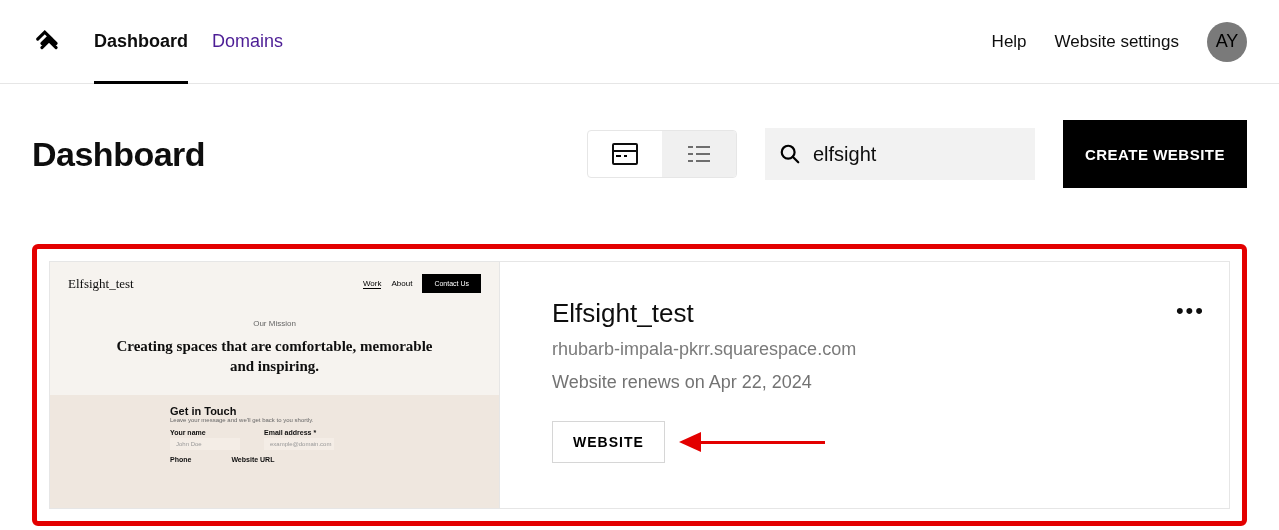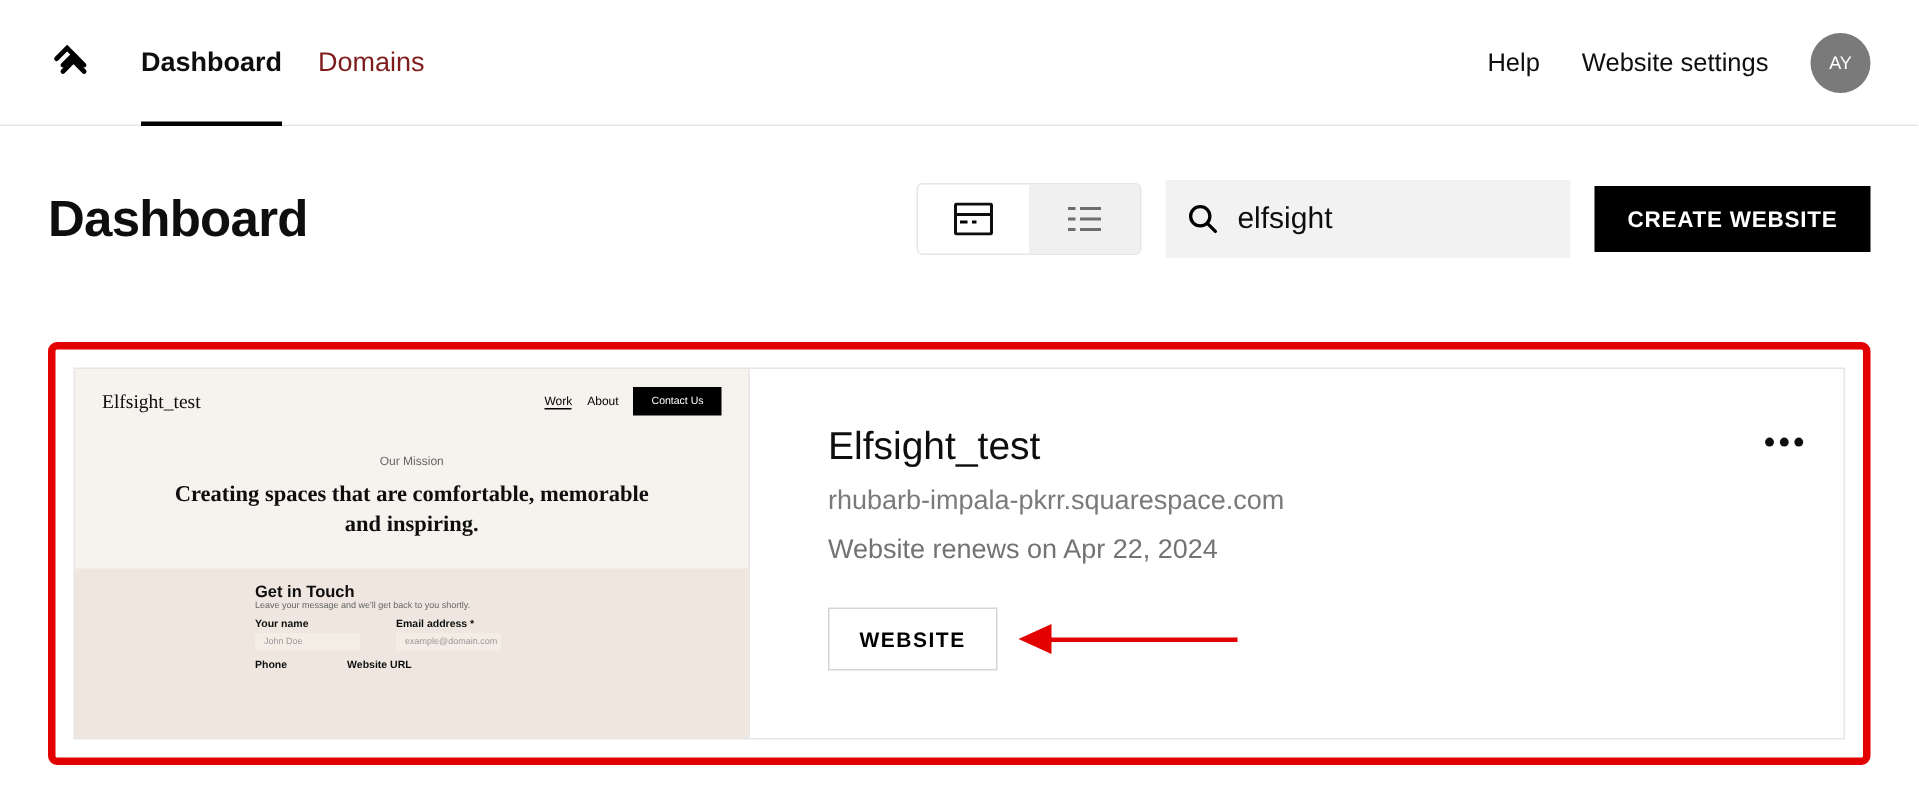--- a/index.html
+++ b/index.html
@@ -12,44 +12,44 @@
   .topbar {
     display: flex;
     align-items: center;
     height: 84px;
     border-bottom: 1px solid #e6e6e6;
     padding: 0 32px;
   }
   .logo { margin-right: 28px; display:flex; align-items:center; }
   .topnav { display:flex; gap: 24px; align-items:flex-end; height:100%;}
   .topnav-item {
-    font-size: 18px; font-weight:500; color:#7f1d1d;
+    font-size: 18px; font-weight:500; color:#4c1d95;
     height:100%; display:flex; align-items:center; position:relative;
     cursor:pointer;
   }
   .topnav-item.active { color:#0e0e0e; font-weight:600;}
   .topnav-item.active::after{
     content:""; position:absolute; bottom:-1px; left:0; right:0; height:3px; background:#000;
   }
   .topbar-right { margin-left:auto; display:flex; align-items:center; gap:28px;}
   .topbar-link { font-size:17px; font-weight:500; cursor:pointer;}
   .avatar {
-    width:40px;height:40px;border-radius:50%;background:#7a7a7a;color:#ffffff;
-    display:flex;align-items:center;justify-content:center;font-size:12px;font-weight:500;
+    width:40px;height:40px;border-radius:50%;background:#7a7a7a;color:#000000;
+    display:flex;align-items:center;justify-content:center;font-size:18px;font-weight:500;
     cursor:pointer;
   }
 
   .page {
     padding: 36px 32px 0 32px;
   }
   .page-header {
     display:flex; align-items:center; margin-bottom:56px;
   }
   .page-title { font-size:34px; font-weight:700; letter-spacing:-0.5px;}
-  .header-controls { margin-left:auto; display:flex; align-items:center; gap:16px;}
+  .header-controls { margin-left:auto; display:flex; align-items:center; gap:28px;}
 
   .view-toggle {
     display:flex; border:1px solid #e6e6e6; border-radius:4px; overflow:hidden;
     height:48px;
   }
   .view-btn {
     width:74px; display:flex; align-items:center; justify-content:center; cursor:pointer;
   }
   .view-btn.inactive { background:#f0f0f0;}
   .view-btn svg { stroke:#0e0e0e; }
@@ -60,21 +60,21 @@
     height:52px; width:270px; padding:0 14px; gap:12px;
   }
   .search input {
     flex:1; border:none; background:transparent; outline:none; font-size:20px; color:#0e0e0e;
   }
   .search input::placeholder{ color:#9a9a9a;}
   .search-icon, .clear-icon { display:flex; cursor:pointer;}
 
   .create-btn {
     background:#000; color:#fff; font-weight:700; font-size:15px; letter-spacing:0.5px;
-    height:44px; padding:0 22px; display:flex; align-items:center; cursor:pointer;
+    height:68px; padding:0 22px; display:flex; align-items:center; cursor:pointer;
     border:none;
   }
 
   .highlight-box {
     border:5px solid #e30000; border-radius:6px; padding:12px; margin-bottom:32px;
   }
   .site-card {
     border:1px solid #e6e6e6; background:#fff; display:flex; height:248px;
   }
   .thumb {

